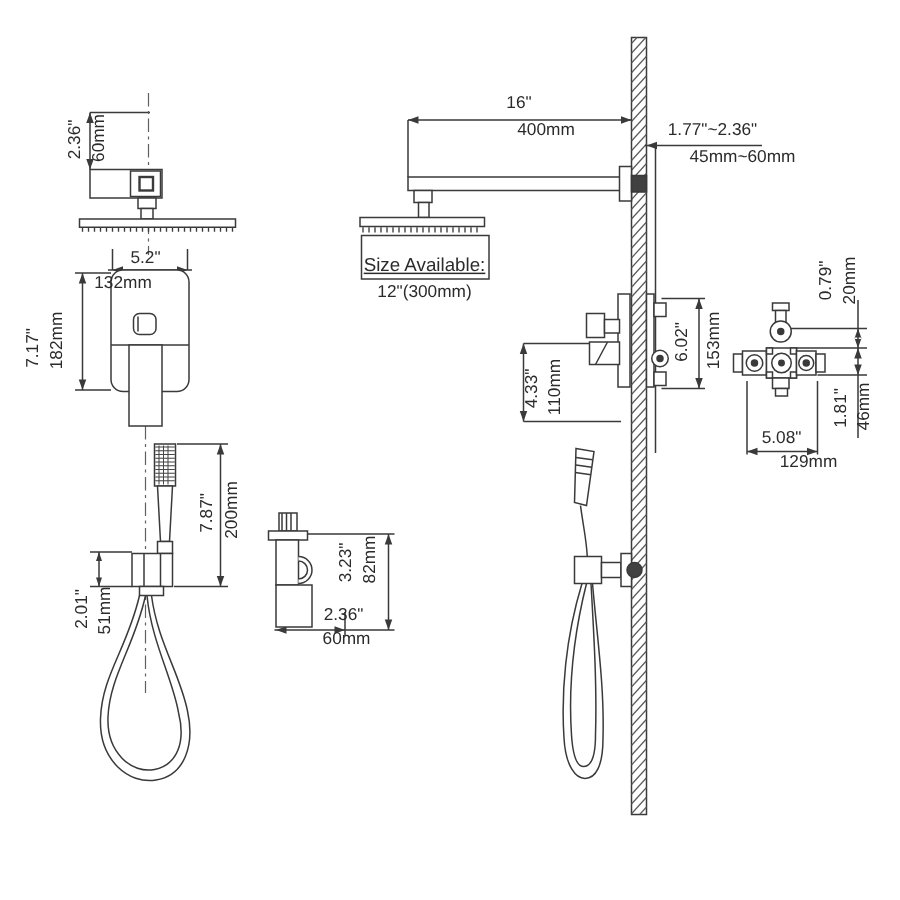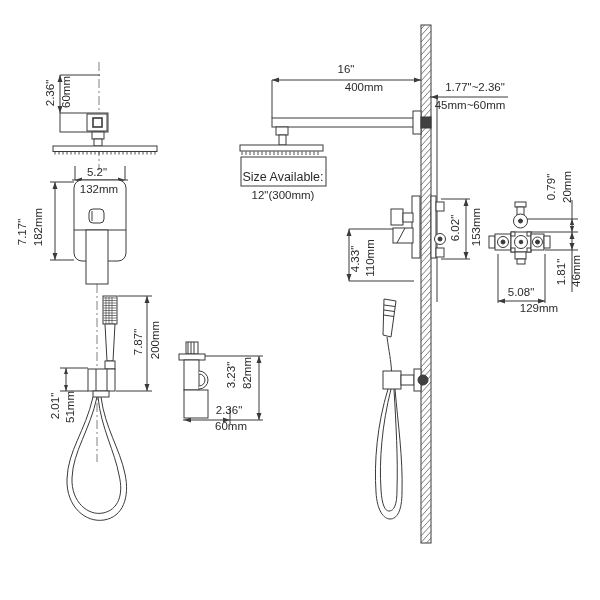--- a/index.html
+++ b/index.html
@@ -2,21 +2,21 @@
 <html><head>
 <meta charset="utf-8">
 <style>
   html,body{margin:0;padding:0;background:#fff;}
   #canvas{position:relative;width:600px;height:600px;background:#ffffff;overflow:hidden;
           font-family:"Liberation Sans", sans-serif;}
   #art{position:absolute;left:0;top:0;}
   .lab{position:absolute;color:#2b2b2b;font-size:11.5px;white-space:nowrap;
        transform:translate(-50%,-50%);line-height:1;}
   .vlab{transform:translate(-50%,-50%) rotate(-90deg);}
-  .big{font-size:12.5px;}
+  .big{font-size:12.5px;text-decoration:underline;}
 </style>
 </head>
 <body>
 
 <div id="canvas">
 <svg id="art" width="600" height="600" viewBox="0 0 600 600" stroke-linecap="butt" fill="none">
 
   <g stroke="#3a3a3a" stroke-width="1">
     <rect x="421" y="25" width="10" height="518" fill="#ffffff"></rect>
     <g id="hatch" stroke="#5a5a5a" stroke-width="0.8">
@@ -299,38 +299,38 @@
     <circle cx="423" cy="380" r="5" fill="#414141"></circle>
     <path d="M388,389 C377,425 374,462 376,492 C377,511 384,519 390,519 C397,519 402,511 402,492 C403,458 398,424 395,389" fill="none"></path>
     <path d="M391,389 C382,425 379,460 381,490 C382,505 385,511 389,511 C394,511 397,505 397,490 C398,458 396,424 394,389" fill="none"></path>
   </g>
 </svg>
 
 <div class="lab vlab" style="left:51px;top:93px">2.36"</div>
 <div class="lab vlab" style="left:67px;top:92px">60mm</div>
 
 <div class="lab" style="left:97px;top:173px">5.2"</div>
-<div class="lab" style="left:99px;top:190px">132mm</div>
+<div class="lab" style="left:82px;top:190px">132mm</div>
 <div class="lab vlab" style="left:23px;top:232px">7.17"</div>
 <div class="lab vlab" style="left:39px;top:227px">182mm</div>
 
 <div class="lab vlab" style="left:139px;top:342px">7.87"</div>
 <div class="lab vlab" style="left:156px;top:340px">200mm</div>
 <div class="lab vlab" style="left:56px;top:406px">2.01"</div>
 <div class="lab vlab" style="left:71px;top:407px">51mm</div>
 
 <div class="lab vlab" style="left:232px;top:375px">3.23"</div>
 <div class="lab vlab" style="left:248px;top:373px">82mm</div>
 <div class="lab" style="left:229px;top:411px">2.36"</div>
 <div class="lab" style="left:231px;top:427px">60mm</div>
 
 <div class="lab" style="left:346px;top:70px">16"</div>
 <div class="lab" style="left:364px;top:88px">400mm</div>
 <div class="lab" style="left:475px;top:88px">1.77"~2.36"</div>
-<div class="lab" style="left:470px;top:106px">45mm~60mm</div>
+<div class="lab" style="left:495px;top:106px">45mm~60mm</div>
 
 <div class="lab big" style="left:283px;top:177px">Size Available:</div>
 <div class="lab" style="left:283px;top:196px">12"(300mm)</div>
 
 <div class="lab vlab" style="left:356px;top:259px">4.33"</div>
 <div class="lab vlab" style="left:371px;top:258px">110mm</div>
 <div class="lab vlab" style="left:456px;top:228px">6.02"</div>
 <div class="lab vlab" style="left:477px;top:227px">153mm</div>
 
 <div class="lab vlab" style="left:552px;top:187px">0.79"</div>

